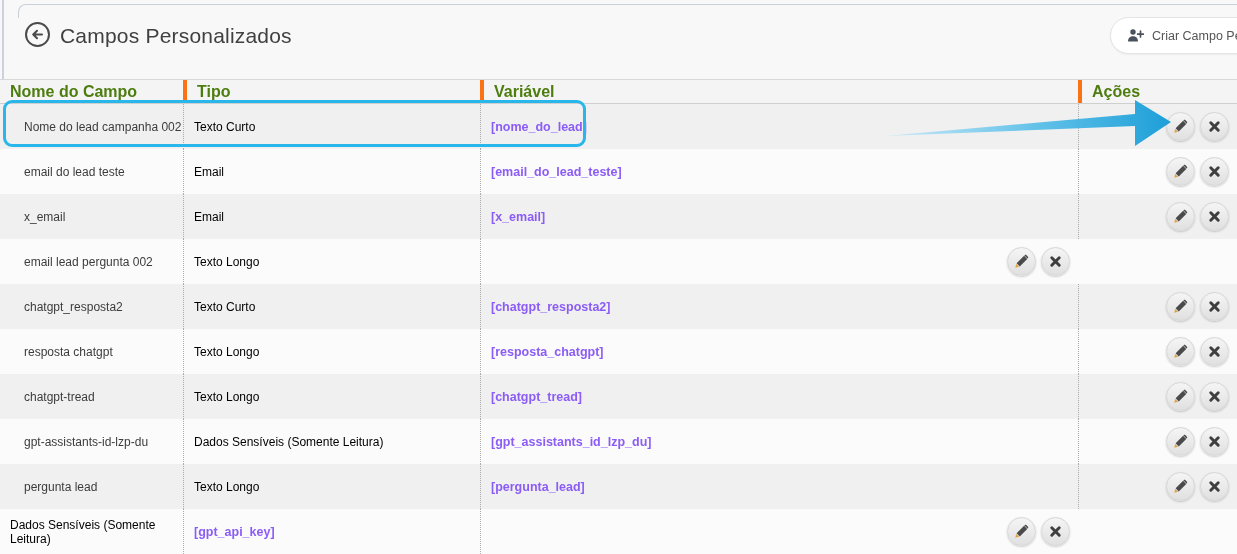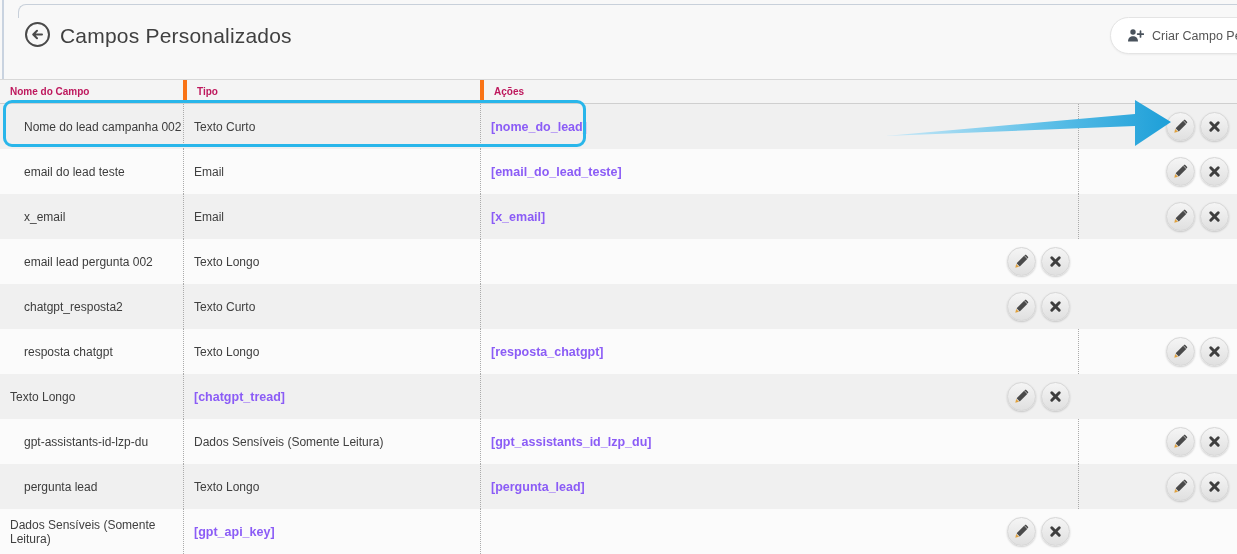--- a/index.html
+++ b/index.html
@@ -39,34 +39,34 @@
     box-shadow:0 1px 2px rgba(0,0,0,.05);
     white-space:nowrap; overflow:hidden;
   }
   
   .table { position:absolute; left:0; top:79px; width:1237px; z-index:2; }
   .thead {
     display:grid; grid-template-columns:183px 297px 598px 1fr;
     height:25px; align-items:center;
     background:#f4f4f4;
     border-top:1px solid #d8d8d8; border-bottom:1px solid #cfcfcf;
-    font-size:10px; font-weight:bold; color:#be185d;
+    font-size:16px; font-weight:bold; color:#4d7c0f;
   }
   .thead > div { padding-left:10px; height:100%; display:flex; align-items:center; }
   .thead > div + div { border-left:4px solid #f97316; }
   .row {
     display:grid; grid-template-columns:183px 297px 598px 1fr;
     height:45px; align-items:center; font-size:12px; position:relative;
   }
   .row.odd  { background:#f0f0f0; }
   .row.even { background:#fbfbfb; }
   .cell { padding-left:10px; height:100%; display:flex; align-items:center; overflow:hidden; }
   .cell + .cell { border-left:1px dotted #ababab; }
   .cell.name { color:#3c3c3c;padding-left:24px; }
-  .cell.tipo { color:#404040; }
+  .cell.tipo { color:#000000; }
   .cell.variavel { font-weight:bold; color:#8b5cf6; font-size:12.5px; }
   .cell.actions { justify-content:flex-end; padding-right:8px; gap:5px; }
   .action-btn {
     width:29px; height:29px; border-radius:50%;
     background:linear-gradient(#f5f5f5,#e0e0e0);
     border:1px solid #d6d6d6;
     box-shadow:0 1px 2px rgba(0,0,0,.18);
     display:flex; align-items:center; justify-content:center;
     cursor:pointer; position:relative; z-index:6; flex:0 0 auto;
   }
@@ -106,20 +106,21 @@
       </svg>
     </span>
     <span>Criar Campo Personalizado</span>
   </button>
 </div>
 
 <div class="table">
   <div class="thead">
     <div>Nome do Campo</div>
     <div>Tipo</div>
+    <div>Variável</div>
     <div>Ações</div>
   </div>
   <div id="table-body">
       <div class="row odd">
     <div class="cell name">Nome do lead campanha 002</div>
     <div class="cell tipo">Texto Curto</div>
     <div class="cell variavel">[nome_do_lead]</div>
     <div class="cell actions">
       <button class="action-btn" type="button">
         <span style="display:flex;">
@@ -203,20 +204,21 @@
           <svg width="13" height="13" viewBox="0 0 14 14">
             <path d="M3 3 L11 11 M11 3 L3 11" stroke="#3e3e3e" stroke-width="3.2" stroke-linecap="round"></path>
           </svg>
         </span>
       </button>
     </div>
   </div>
       <div class="row odd">
     <div class="cell name">chatgpt_resposta2</div>
     <div class="cell tipo">Texto Curto</div>
+    <div class="cell variavel">[chatgpt_resposta2]</div>
     <div class="cell actions">
       <button class="action-btn" type="button">
         <span style="display:flex;">
           <svg width="15" height="15" viewBox="0 0 16 16">
             <path d="M10.8 1.9 L14.1 5.2 L6.1 13.2 L2.8 9.9 Z" fill="#4a4a4a"></path>
             <path d="M2.3 10.6 L5.4 13.7 L1.4 14.6 Z" fill="#dfa13e"></path>
             <path d="M11.6 1.1 C12 .7 12.7 .7 13.1 1.1 L14.9 2.9 C15.3 3.3 15.3 4 14.9 4.4 L14.4 4.9 L11.1 1.6 Z" fill="#4a4a4a"></path>
           </svg>
         </span>
       </button>
@@ -246,20 +248,21 @@
       <button class="action-btn" type="button">
         <span style="display:flex;">
           <svg width="13" height="13" viewBox="0 0 14 14">
             <path d="M3 3 L11 11 M11 3 L3 11" stroke="#3e3e3e" stroke-width="3.2" stroke-linecap="round"></path>
           </svg>
         </span>
       </button>
     </div>
   </div>
       <div class="row odd">
+    <div class="cell name">chatgpt-tread</div>
     <div class="cell tipo">Texto Longo</div>
     <div class="cell variavel">[chatgpt_tread]</div>
     <div class="cell actions">
       <button class="action-btn" type="button">
         <span style="display:flex;">
           <svg width="15" height="15" viewBox="0 0 16 16">
             <path d="M10.8 1.9 L14.1 5.2 L6.1 13.2 L2.8 9.9 Z" fill="#4a4a4a"></path>
             <path d="M2.3 10.6 L5.4 13.7 L1.4 14.6 Z" fill="#dfa13e"></path>
             <path d="M11.6 1.1 C12 .7 12.7 .7 13.1 1.1 L14.9 2.9 C15.3 3.3 15.3 4 14.9 4.4 L14.4 4.9 L11.1 1.6 Z" fill="#4a4a4a"></path>
           </svg>

